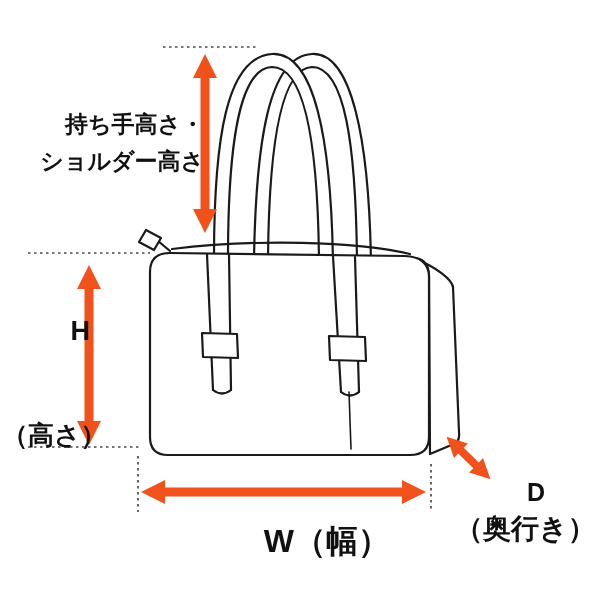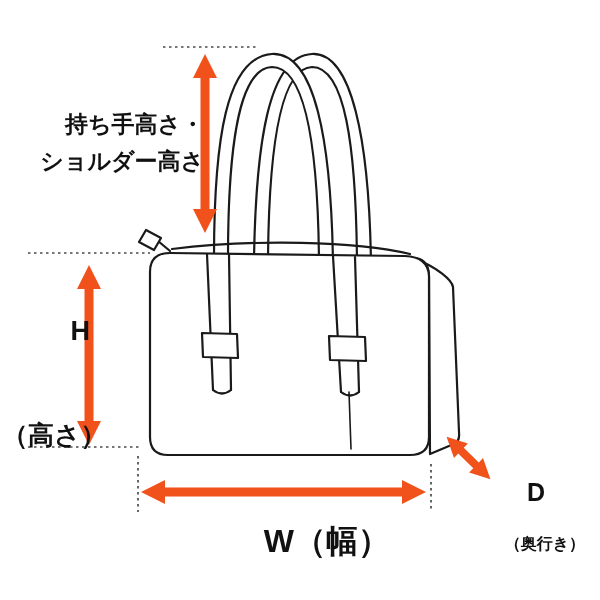--- a/index.html
+++ b/index.html
@@ -54,23 +54,23 @@
     font-size: 32px;
   }
   .label-d-symbol {
     left: 455px;
     top: 478px;
     width: 90px;
     font-size: 25px;
   }
   .label-d-name {
     left: 455px;
-    top: 534px;
+    top: 510px;
     width: 130px;
-    font-size: 16px;
+    font-size: 28px;
   }
 </style>
 </head>
 <body>
 
 <div class="canvas">
 
   <svg width="600" height="600" viewBox="0 0 600 600">
 
     <g fill="none" stroke-width="1.7" stroke-dasharray="2.5 3.5" stroke="#4A4A4A">

